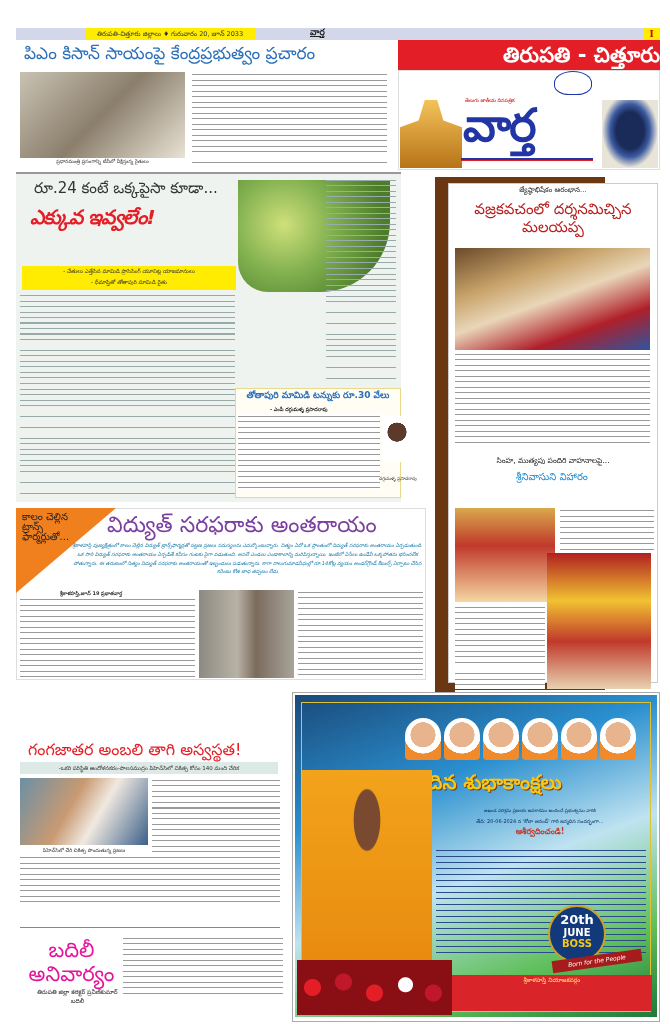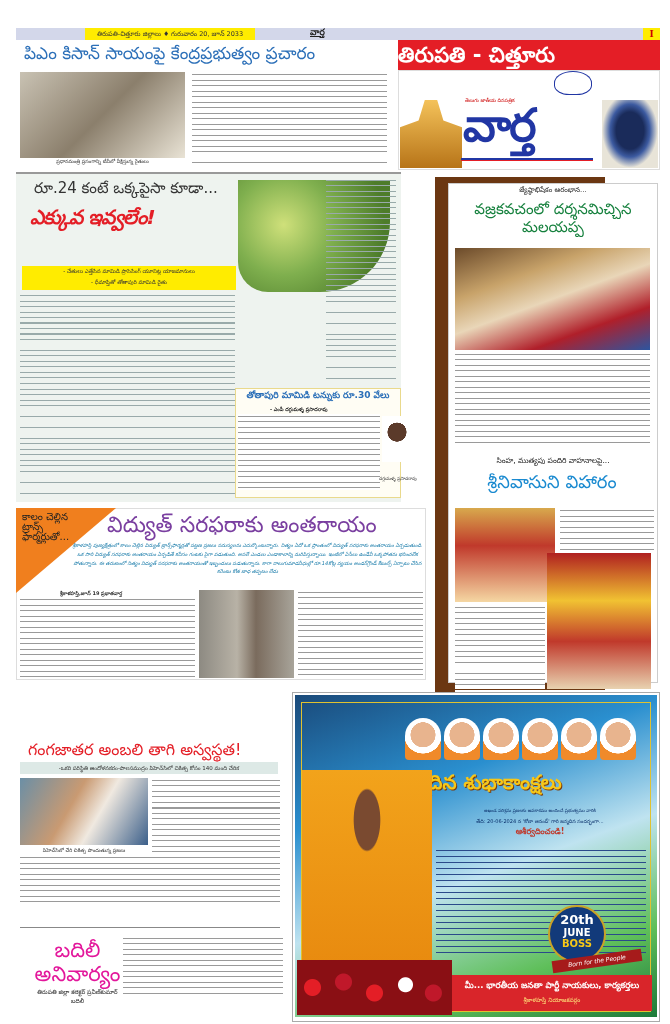--- a/index.html
+++ b/index.html
@@ -8,21 +8,21 @@
 .txt{font-size:4px;line-height:5.6px;color:#555;text-align:justify;overflow:hidden}
 .lines{background:repeating-linear-gradient(#fff 0 2px,#9a9a9a 2px 3px,#fff 3px 5.5px);}
 .lines.g{background:repeating-linear-gradient(transparent 0 2px,#9aa 2px 3px,transparent 3px 5.5px)}
 .photo{overflow:hidden}
 
 #topbar{left:16px;top:28px;width:644px;height:12px;background:#d3d7ea}
 #dateline{left:85px;top:28px;width:170px;height:12px;background:#ffec00;font-size:6.5px;line-height:12px;text-align:center;color:#333}
 #mast-small{left:310px;top:27px;font-size:9px;font-weight:bold;text-decoration:underline;color:#222}
 #pageno{left:643px;top:28px;width:17px;height:12px;background:#ffec00;font-size:9px;line-height:12px;text-align:center;color:#c00;font-weight:bold;font-family:"DejaVu Serif",serif}
 #h1{left:24px;top:43px;width:360px;font-size:17px;color:#2b6fb8;white-space:nowrap}
-#region-banner{left:398px;top:40px;width:262px;height:30px;background:#e41e26;color:#fff;font-size:21px;font-weight:bold;text-align:left;line-height:30px}
+#region-banner{left:398px;top:40px;width:262px;height:30px;background:#e41e26;color:#fff;font-size:21px;font-weight:bold;text-align:right;line-height:30px}
 #logo-box{left:398px;top:70px;width:262px;height:100px;background:#fff;border:1px solid #ddd}
 .temple{background:linear-gradient(#f4c25a,#b77418);}
 #logo-word{left:463px;top:100px;font-size:46px;font-weight:bold;color:#2136a4;letter-spacing:-2px;line-height:50px}
 #logo-tag{left:465px;top:97px;font-size:5px;color:#c00}
 #logo-rule{left:461px;top:158px;width:132px;height:3px;background:#2136a4;border-bottom:1px solid #e41e26}
 
 #pm-photo{left:20px;top:72px;width:165px;height:86px;background:linear-gradient(135deg,#c9c2b3,#8b7f6c 50%,#e9e3d5)}
 #pm-cap{left:20px;top:158px;width:165px;font-size:5px;text-align:center;color:#333}
 #pm-text{left:192px;top:72px;width:195px;height:94px}
 
@@ -37,25 +37,25 @@
 #toto-box{left:235px;top:388px;width:166px;height:110px;background:#fffdf4;border:1px solid #e9d98c}
 #toto-head{left:238px;top:390px;width:160px;font-size:9px;font-weight:bold;color:#2b6fb8;text-align:center}
 #toto-by{left:270px;top:406px;font-size:5px;font-weight:bold;color:#222}
 #toto-text{left:238px;top:414px;width:142px;height:76px}
 #toto-photo{left:382px;top:416px;width:30px;height:46px;background:radial-gradient(circle at 50% 35%,#5b3a2a 0 28%,#fff 29%)}
 #toto-cap{left:379px;top:476px;font-size:4.5px;color:#333}
 
 #vaj-frame{left:435px;top:177px;width:170px;height:520px;background:#6b3712}
 #vaj-box{left:448px;top:183px;width:210px;height:500px;background:#fff;border:1px solid #ccc}
 #vaj-kicker{left:448px;top:186px;width:210px;font-size:7px;color:#222;text-align:center}
-#vaj-head{left:448px;top:200px;width:210px;font-size:15px;color:#15803d;text-align:center;line-height:18px}
+#vaj-head{left:448px;top:200px;width:210px;font-size:15px;color:#b91c1c;text-align:center;line-height:18px}
 #vaj-photo{left:455px;top:248px;width:195px;height:102px;background:linear-gradient(160deg,#6b4a2a,#c8a36a 30%,#e9d6b8 50%,#b01f2a 75%,#2c55a0)}
 #vaj-text{left:455px;top:352px;width:195px;height:94px}
 #sim-kicker{left:448px;top:456px;width:210px;font-size:7.5px;color:#222;text-align:center}
-#sim-head{left:448px;top:471px;width:208px;font-size:18px;color:#1a8ad0;text-align:center}
+#sim-head{left:448px;top:471px;width:208px;font-size:10px;color:#1a8ad0;text-align:center}
 #sim-photo1{left:455px;top:508px;width:100px;height:94px;background:linear-gradient(#d8a94d,#c0392b 40%,#f5d7a3)}
 #sim-text1{left:560px;top:508px;width:94px;height:42px}
 #sim-photo2{left:547px;top:553px;width:104px;height:136px;background:linear-gradient(#b02020,#f1c232 35%,#c0392b 65%,#e8d2b0)}
 #sim-text2{left:455px;top:605px;width:90px;height:84px}
 #sim-text3{left:455px;top:690px;width:195px;height:12px}
 
 #vid-box{left:16px;top:508px;width:410px;height:172px;background:#fff;border:1px solid #ddd}
 #vid-corner{left:16px;top:508px;width:100px;height:85px;background:#f07f1e;clip-path:polygon(0 0,100% 0,0 100%)}
 #vid-kicker{left:22px;top:512px;font-size:10px;line-height:10px;color:#222;width:50px}
 #vid-head{left:107px;top:512px;font-size:22px;color:#7a3fa0;white-space:nowrap}
@@ -66,21 +66,21 @@
 #vid-text2{left:298px;top:590px;width:125px;height:88px}
 
 #gan-head{left:28px;top:740px;font-size:16px;color:#e41e26;white-space:nowrap}
 #gan-sub{left:20px;top:762px;width:258px;height:12px;background:#dde9e6;font-size:5.5px;line-height:12px;text-align:center;color:#333}
 #gan-photo{left:20px;top:778px;width:128px;height:67px;background:linear-gradient(120deg,#6b8fa6,#c99a72 40%,#f0e9e0 60%,#3b5f8a)}
 #gan-cap{left:20px;top:847px;width:128px;font-size:5px;text-align:center;color:#333}
 #gan-text1{left:152px;top:778px;width:128px;height:75px}
 #gan-text2{left:20px;top:855px;width:260px;height:48px}
 #rule1{left:20px;top:927px;width:260px;height:1px;background:#888}
 
-#bad-head{left:30px;top:938px;width:95px;font-size:21px;color:#e3169b;text-align:center;line-height:24px}
+#bad-head{left:24px;top:938px;width:95px;font-size:21px;color:#e3169b;text-align:center;line-height:24px}
 #bad-sub{left:30px;top:987px;width:95px;font-size:6px;color:#222;text-align:center;line-height:9px}
 #bad-text{left:123px;top:936px;width:160px;height:62px;text-align:center}
 
 #ad-box{left:292px;top:692px;width:368px;height:330px;border:1px solid #aaa;background:#fff}
 #ad{left:295px;top:695px;width:362px;height:322px;background:linear-gradient(160deg,#1a4a7a 0%,#2a8fcf 30%,#bfe3f0 55%,#5fbf5a 80%,#1d7a3a);overflow:hidden}
 #ad-border{left:301px;top:702px;width:350px;height:310px;border:1.5px solid #e0c230}
 #ad-faces{left:405px;top:718px;width:240px;height:46px}
 .face{display:inline-block;width:36px;height:42px;margin-right:3px;border-radius:18px 18px 4px 4px;background:radial-gradient(circle at 50% 40%,#e8b48e 0 40%,#fff 41% 60%,#f08a2a 61%)}
 #ad-title{left:395px;top:770px;font-size:20px;font-weight:bold;color:#f7c718;white-space:nowrap;text-shadow:1px 1px 0 #7a3a0a}
 #ad-person{left:302px;top:770px;width:130px;height:200px;background:radial-gradient(ellipse at 50% 25%,#7a4a30 0 14%,transparent 15%),linear-gradient(#f2a31b,#e88a0f)}
@@ -187,15 +187,14 @@
 <div class="abs" id="ad-bless">ఆశీర్వదించండి!</div>
 <div class="abs txt" id="ad-body" style="background:repeating-linear-gradient(transparent 0 2px,#2a4a8a 2px 3px,transparent 3px 6px)"></div>
 <div class="abs" id="ad-badge">
   <span class="d">20th</span>
   <span class="m">JUNE</span>
   <span class="b">BOSS</span>
 </div>
 <div class="abs" id="ad-ribbon">Born for the People</div>
 <div class="abs" id="ad-roses"></div>
 <div class="abs" id="ad-footer">
-  <span class="f1">మీ... భారతీయ జనతా పార్టీ నాయకులు, కార్యకర్తలు</span>
   <span class="f2">శ్రీకాళహస్తి నియోజకవర్గం</span>
 </div>
 
 </body></html>

